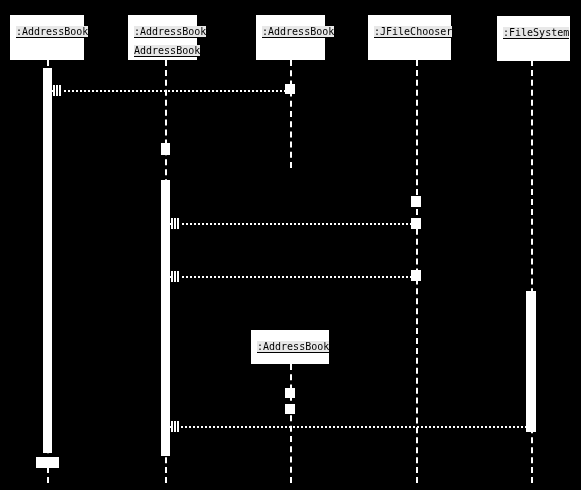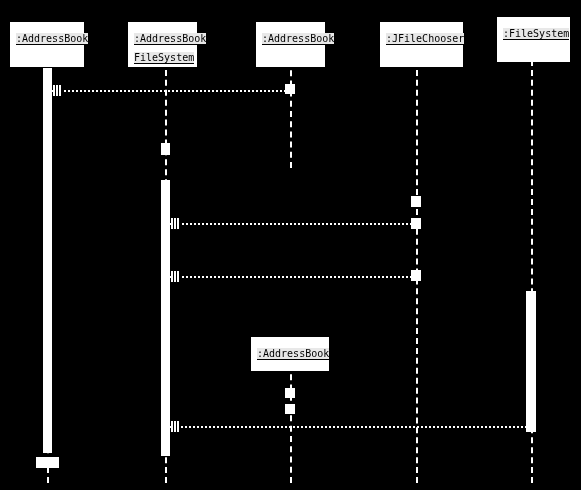--- a/index.html
+++ b/index.html
@@ -17,21 +17,20 @@
     font-family: "DejaVu Sans Mono", "Liberation Mono", monospace;
   }
 
   
   .obj-box {
     position: absolute;
     background: #ffffff;
     border: 1px solid #ffffff;
     box-sizing: border-box;
     padding: 4px 5px 0 5px;
-    margin-top: 7px;
   }
   .obj-name {
     color: #000000;
     font-family: "DejaVu Sans Mono", "Liberation Mono", monospace;
     font-size: 10px;
     line-height: 12px;
     white-space: pre;
     display: inline;
     border-bottom: 1px solid #000000;
     background: #e8e8e8;
@@ -84,32 +83,32 @@
   <div class="lifeline" style="left:416px; top:60px; height:423px;"></div>
   <div class="lifeline" style="left:531px; top:60px; height:423px;"></div>
   <div class="lifeline" style="left:290px; top:364px; height:119px;"></div>
 
   <div class="obj-box" style="left:10px; top:15px; width:74px; height:45px;">
     <span class="obj-name-wrap"><span class="obj-name">:AddressBook</span></span>
   </div>
 
   <div class="obj-box" style="left:128px; top:15px; width:69px; height:45px;">
     <span class="obj-name-wrap"><span class="obj-name">:AddressBook</span></span>
-    <span class="obj-name-wrap"><span class="obj-name">FileSystem</span></span>
+    <span class="obj-name-wrap"><span class="obj-name">AddressBook</span></span>
   </div>
 
   <div class="obj-box" style="left:256px; top:15px; width:69px; height:45px;">
     <span class="obj-name-wrap"><span class="obj-name">:AddressBook</span></span>
   </div>
 
-  <div class="obj-box" style="left:380px; top:15px; width:83px; height:45px;">
+  <div class="obj-box" style="left:368px; top:15px; width:83px; height:45px;">
     <span class="obj-name-wrap"><span class="obj-name">:JFileChooser</span></span>
   </div>
 
-  <div class="obj-box" style="left:497px; top:10px; width:73px; height:45px;">
+  <div class="obj-box" style="left:497px; top:16px; width:73px; height:45px;">
     <span class="obj-name-wrap"><span class="obj-name">:FileSystem</span></span>
   </div>
 
   <div class="obj-box" style="left:251px; top:330px; width:78px; height:34px;">
     <span class="obj-name-wrap"><span class="obj-name">:AddressBook</span></span>
   </div>
 
   <div class="activation" style="left:43px; top:68px; width:9px; height:385px;"></div>
   <div class="activation" style="left:36px; top:457px; width:23px; height:11px;"></div>
 

